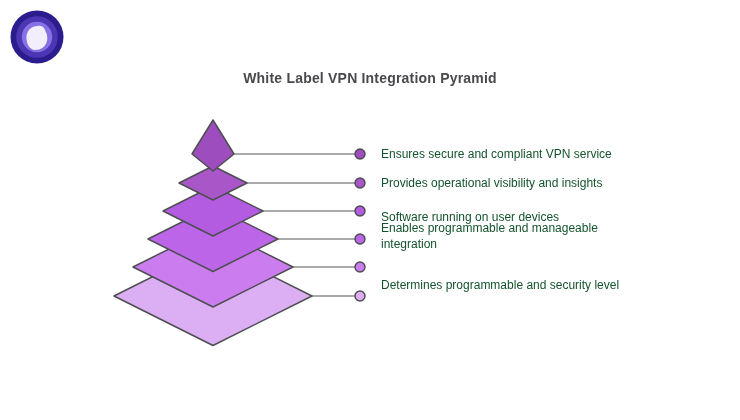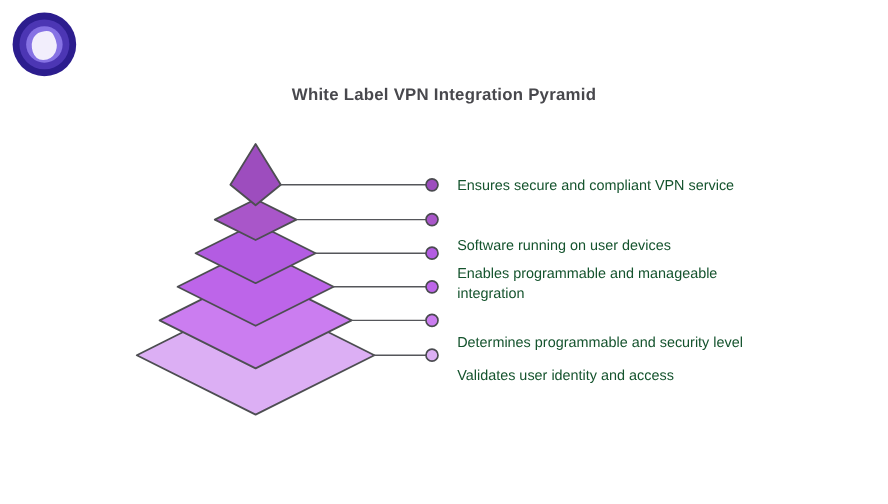--- a/index.html
+++ b/index.html
@@ -97,18 +97,18 @@
 
     <circle class="dot" cx="360" cy="154" r="5" fill="#9d4dbe"></circle>
     <circle class="dot" cx="360" cy="183" r="5" fill="#a956c9"></circle>
     <circle class="dot" cx="360" cy="211" r="5" fill="#b35ce2"></circle>
     <circle class="dot" cx="360" cy="239" r="5" fill="#bd65e9"></circle>
     <circle class="dot" cx="360" cy="267" r="5" fill="#cb7df0"></circle>
     <circle class="dot" cx="360" cy="296" r="5" fill="#dcaff4"></circle>
   </svg>
 
   <div class="level-label" style="top:146px">Ensures secure and compliant VPN service</div>
-  <div class="level-label" style="top:196px">Software running on user devices</div>
+  <div class="level-label" style="top:175px">Provides operational visibility and insights</div>
+  <div class="level-label" style="top:209px">Software running on user devices</div>
   <div class="level-label" style="top:220px">Enables programmable and manageable integration</div>
   <div class="level-label" style="top:277px">Determines programmable and security level</div>
-  <div class="level-label" style="top:305px">Validates user identity and access</div>
 
 </div>
 
 </body></html>

